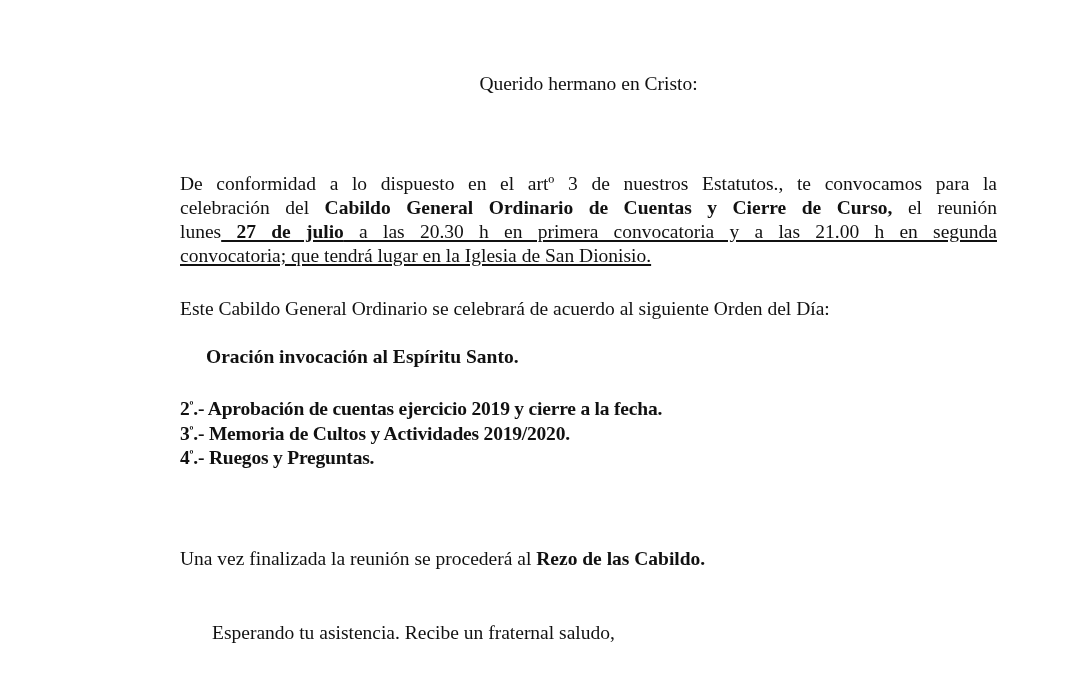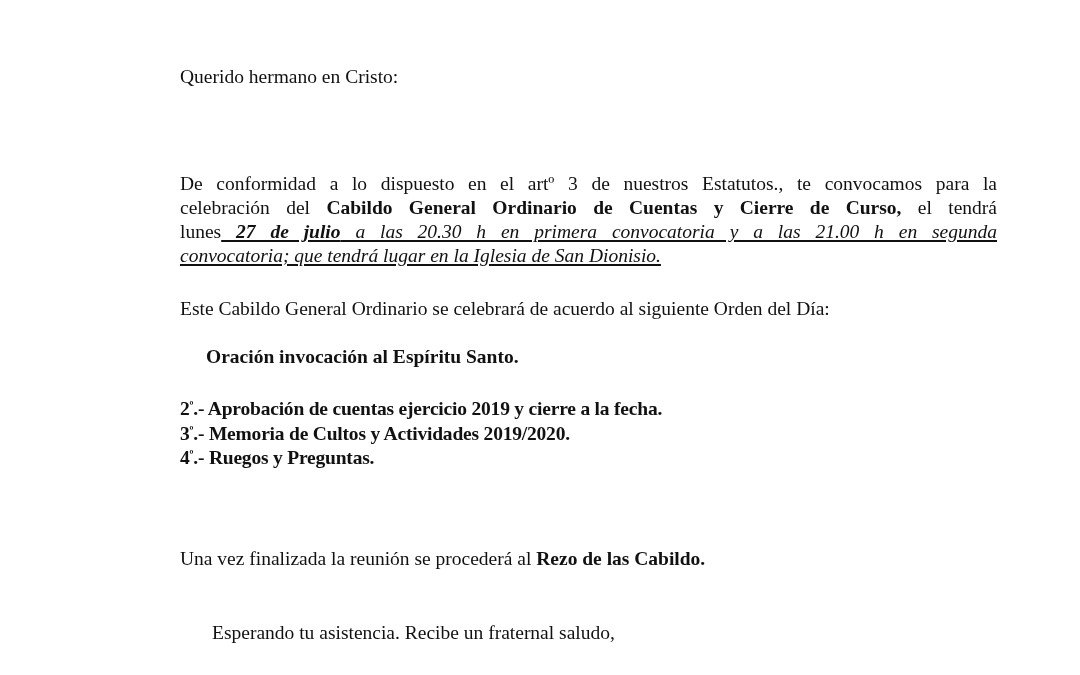--- a/index.html
+++ b/index.html
@@ -22,36 +22,36 @@
       width: 1080px;
       height: 675px;
     }
     .blk {
       position: absolute;
       left: 180px;
       width: 817px;
       line-height: 24px;
       white-space: nowrap;
     }
-    .salutation { top: 65px; }
+    .salutation { top: 72px; text-align: center; }
     .para1 {
       top: 172px;
       white-space: normal;
     }
     .para1 .line {
       display: block;
       text-align: justify;
       text-align-last: justify;
       height: 24px;
       white-space: nowrap;
     }
     .para1 .line.last {
       text-align-last: left;
     }
-    .u { text-decoration: underline; text-decoration-thickness: 1.5px; text-underline-offset: 2px; font-style: italic; }
+    .u { text-decoration: underline; text-decoration-thickness: 1.5px; text-underline-offset: 2px; }
     b { font-weight: bold; }
     .intro { top: 297px; }
     .prayer { top: 345px; left: 206px; font-weight: bold; }
     .agenda {
       top: 397px;
       font-weight: bold;
       font-family: "Liberation Serif", serif;
       letter-spacing: -0.2px;
     }
     .agenda .item { display: block; height: 24.5px; }
@@ -61,21 +61,21 @@
   </style>
 </head>
 <body>
 
 <div class="page">
 
   <div class="blk salutation">Querido hermano en Cristo:</div>
 
   <div class="blk para1">
     <span class="line">De conformidad a lo dispuesto en el artº 3 de nuestros Estatutos., te convocamos para la</span>
-    <span class="line"><span>celebración del </span><b>Cabildo General Ordinario de Cuentas y Cierre de Curso,</b><span> el tendrá</span></span>
+    <span class="line"><span>celebración del </span><b>Cabildo General Ordinario de Cuentas y Cierre de Curso,</b><span> el reunión</span></span>
     <span class="line"><span>lunes</span><b class="u"> 27 de julio</b><span class="u"> a las 20.30 h en primera convocatoria y a las 21.00 h en segunda</span></span>
     <span class="line last"><span class="u">convocatoria; que tendrá lugar en la Iglesia de San Dionisio.</span></span>
   </div>
 
   <div class="blk intro">Este Cabildo General Ordinario se celebrará de acuerdo al siguiente Orden del Día:</div>
 
   <div class="blk prayer">Oración invocación al Espíritu Santo.</div>
 
   <div class="blk agenda">
     <span class="item"><span>2</span><sup class="ord">º</sup><span>.- Aprobación de cuentas ejercicio 2019 y cierre a la fecha.</span></span>

